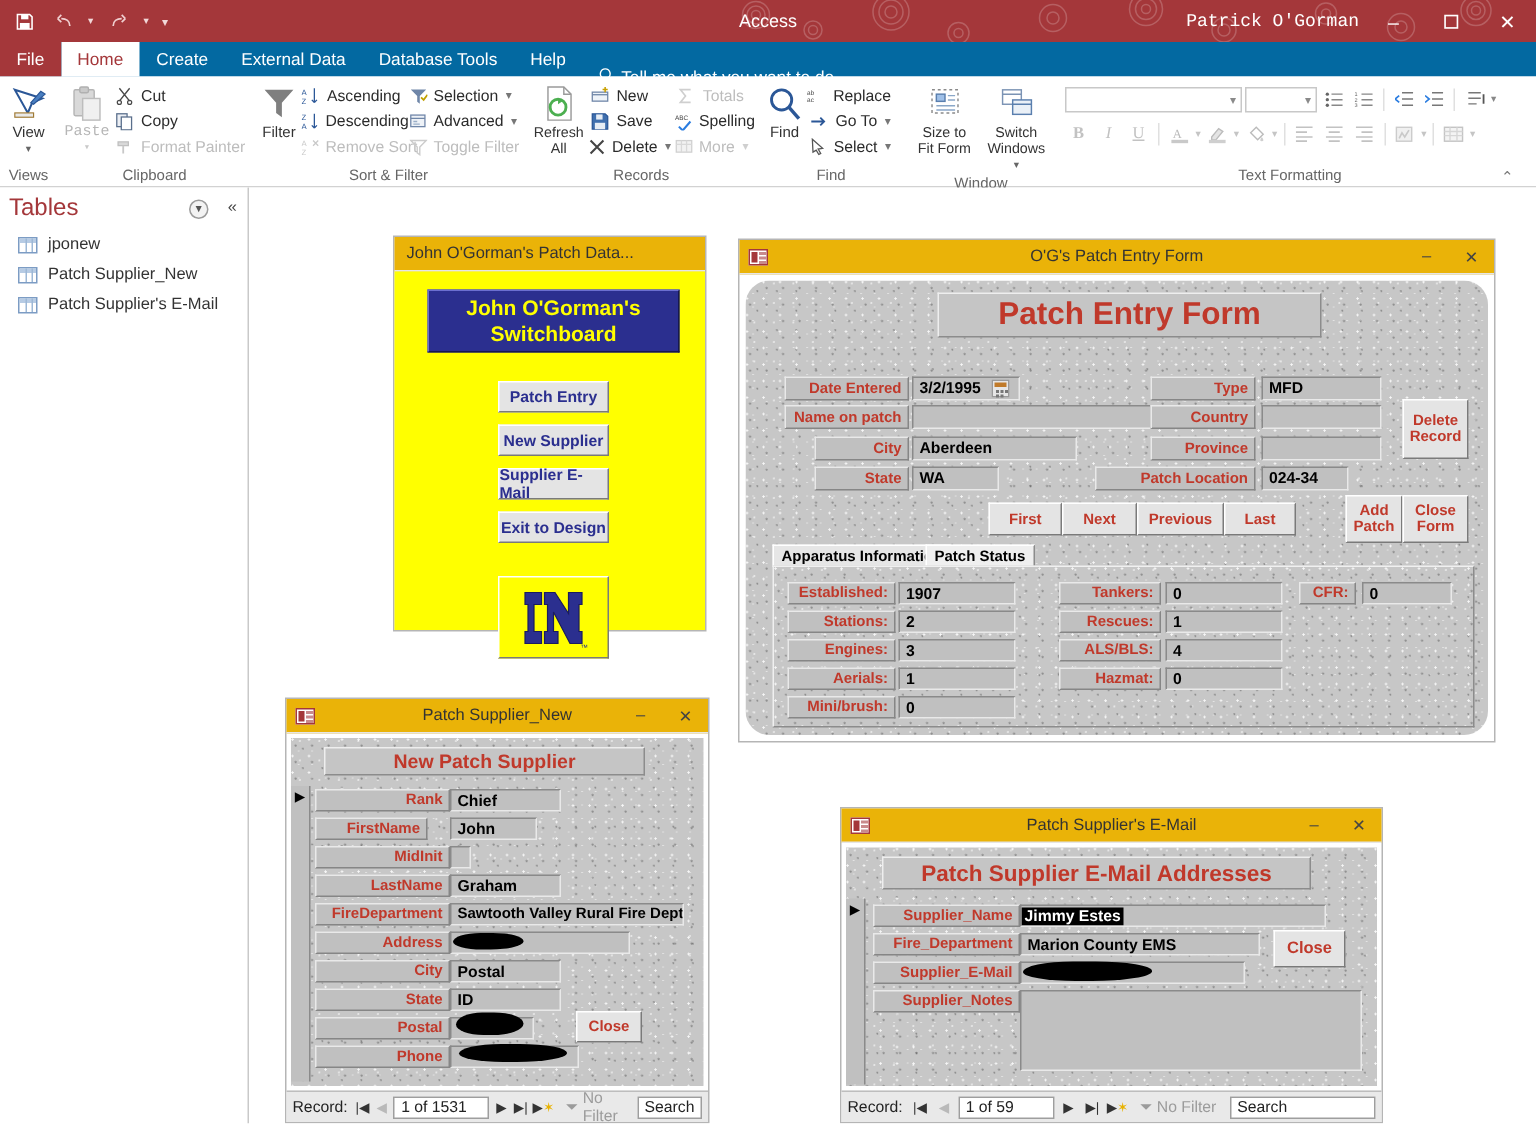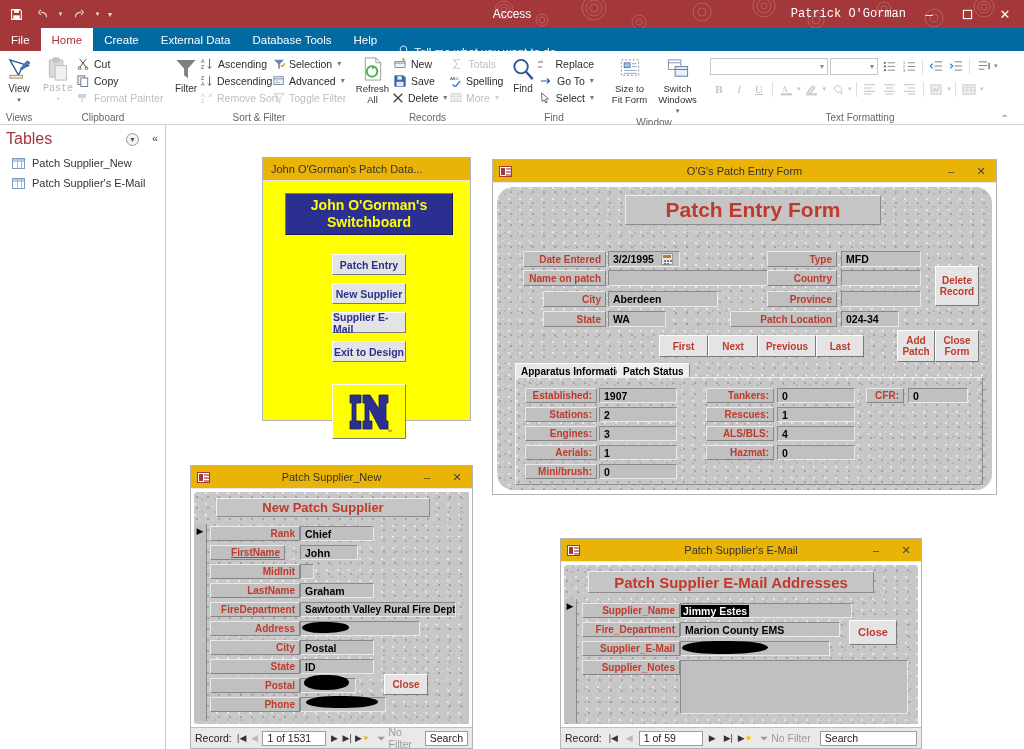--- a/index.html
+++ b/index.html
@@ -762,20 +762,24 @@
 </div>
 
 <div id="navpane">
   <div class="nphead">
     <span>Tables</span>
     <span class="npdrop">▼</span>
     <span class="npcollapse">«</span>
   </div>
   <div class="npitem">
     <span class="tblico"></span>
+    <span>jponew</span>
+  </div>
+  <div class="npitem">
+    <span class="tblico"></span>
     <span>Patch Supplier_New</span>
   </div>
   <div class="npitem">
     <span class="tblico"></span>
     <span>Patch Supplier's E-Mail</span>
   </div>
 </div>
 
 <div id="workspace">
 
@@ -899,21 +903,21 @@
     </div>
 
     <div id="sn-body" class="stucco">
       <div class="banner" style="left:22px; top:6px; width:214px; height:19px; font-size:13px;">New Patch Supplier</div>
 
       <div class="recsel" style="left:0; top:32px; width:13px; height:197px;">▶</div>
 
       <div class="lbl3d" style="left:16px; top:34px; width:90px; height:15px;">Rank</div>
       <div class="fld" style="left:106px; top:34px; width:74px; height:15px;">Chief</div>
 
-      <div class="lbl3d" style="left:16px; top:53px; width:75px; height:15px;text-decoration:underline;">FirstName</div>
+      <div class="lbl3d" style="left:16px; top:53px; width:75px; height:15px;">FirstName</div>
       <div class="fld" style="left:106px; top:53px; width:58px; height:15px;">John</div>
 
       <div class="lbl3d" style="left:16px; top:72px; width:90px; height:15px;">MidInit</div>
       <div class="fld" style="left:106px; top:72px; width:14px; height:15px;"></div>
 
       <div class="lbl3d" style="left:16px; top:91px; width:90px; height:15px;">LastName</div>
       <div class="fld" style="left:106px; top:91px; width:74px; height:15px;">Graham</div>
 
       <div class="lbl3d" style="left:16px; top:110px; width:90px; height:15px;">FireDepartment</div>
       <div class="fld" style="left:106px; top:110px; width:156px; height:15px; font-size:10px;">Sawtooth Valley Rural Fire Dept.</div>
@@ -964,21 +968,21 @@
         <span class="wfb">✕</span>
       </span>
     </div>
 
     <div id="sm-body" class="stucco">
       <div class="banner" style="left:24px; top:6px; width:286px; height:22px; font-size:15px;">Patch Supplier E-Mail Addresses</div>
 
       <div class="recsel" style="left:0; top:34px; width:13px; height:124px;">▶</div>
 
       <div class="lbl3d" style="left:18px; top:38px; width:98px; height:15px;">Supplier_Name</div>
-      <div class="fld" style="left:116px; top:38px; width:172px; height:15px; padding-left:0;">
+      <div class="fld" style="left:116px; top:38px; width:204px; height:15px; padding-left:0;">
         <span style="background:#000;color:#fff;padding:0 2px;">Jimmy Estes</span>
       </div>
 
       <div class="lbl3d" style="left:18px; top:57px; width:98px; height:15px;">Fire_Department</div>
       <div class="fld" style="left:116px; top:57px; width:160px; height:15px;">Marion County EMS</div>
 
       <div class="lbl3d" style="left:18px; top:76px; width:98px; height:15px;">Supplier_E-Mail</div>
       <div class="fld" style="left:116px; top:76px; width:150px; height:15px;"></div>
       <div class="redacted" style="left:118px; top:76px; width:86px; height:13px;"></div>
 

